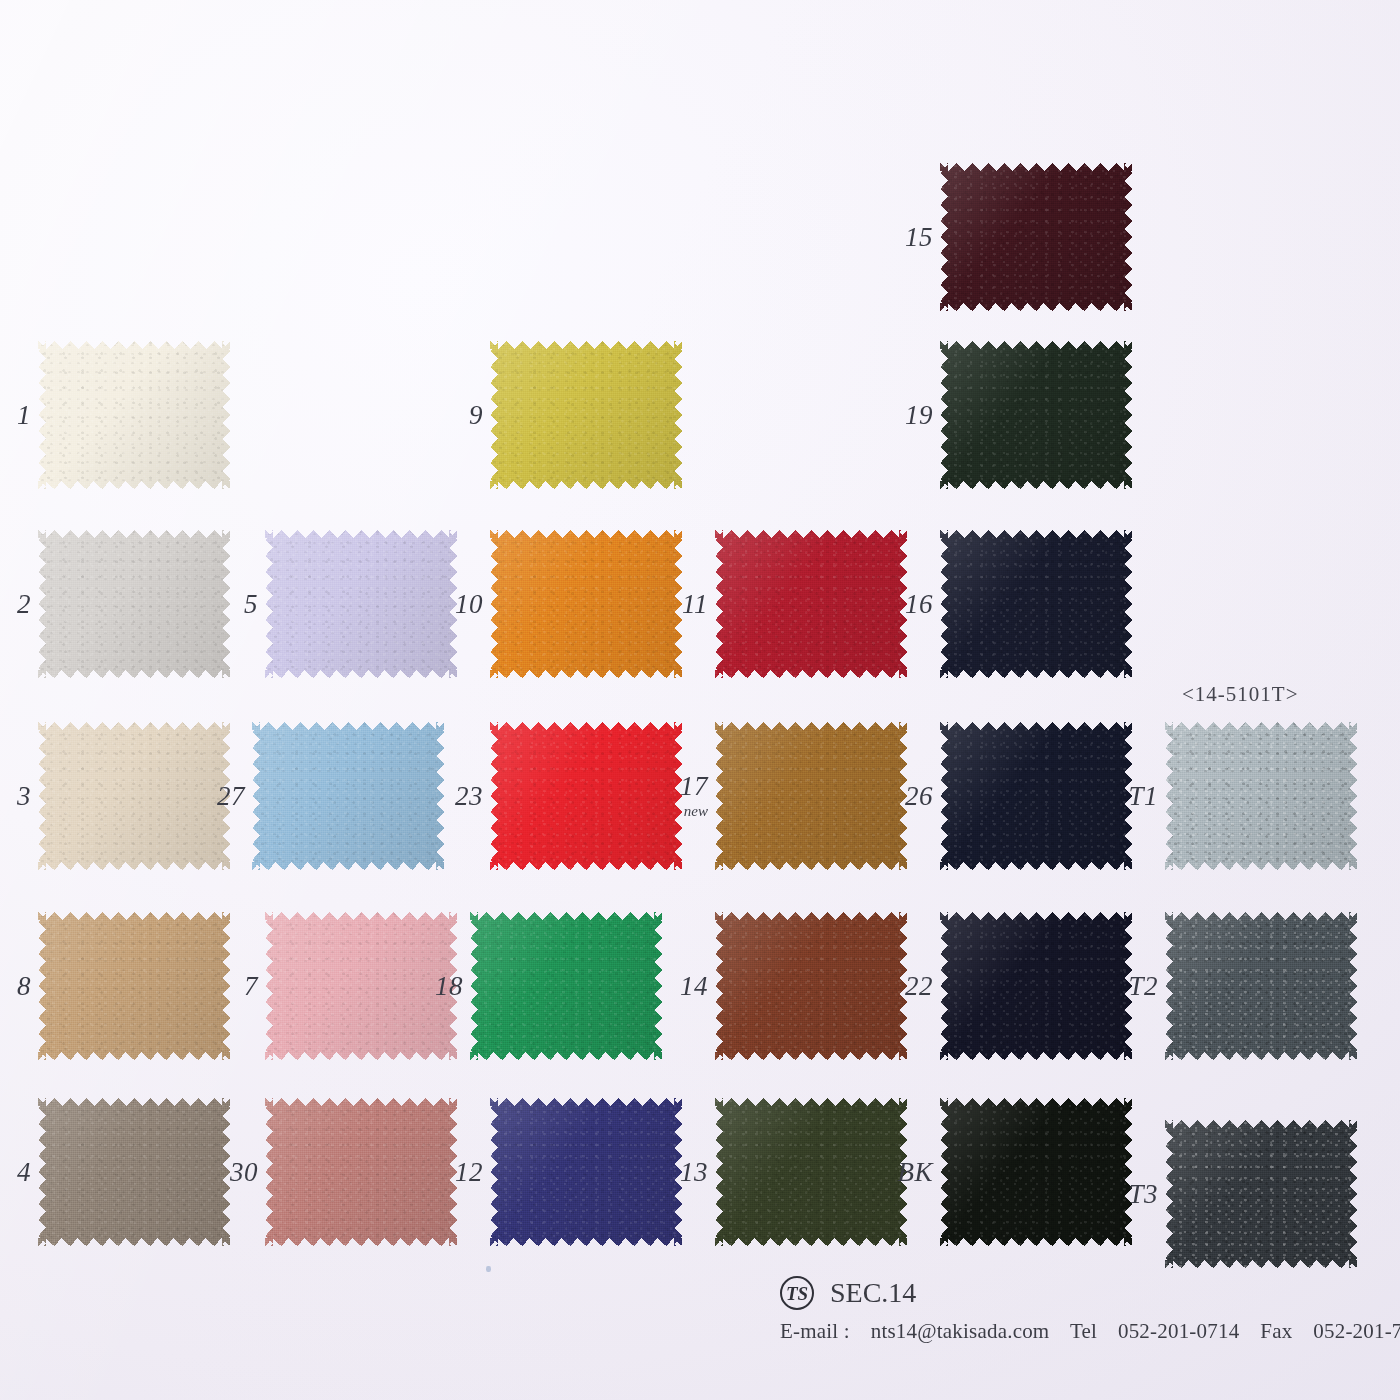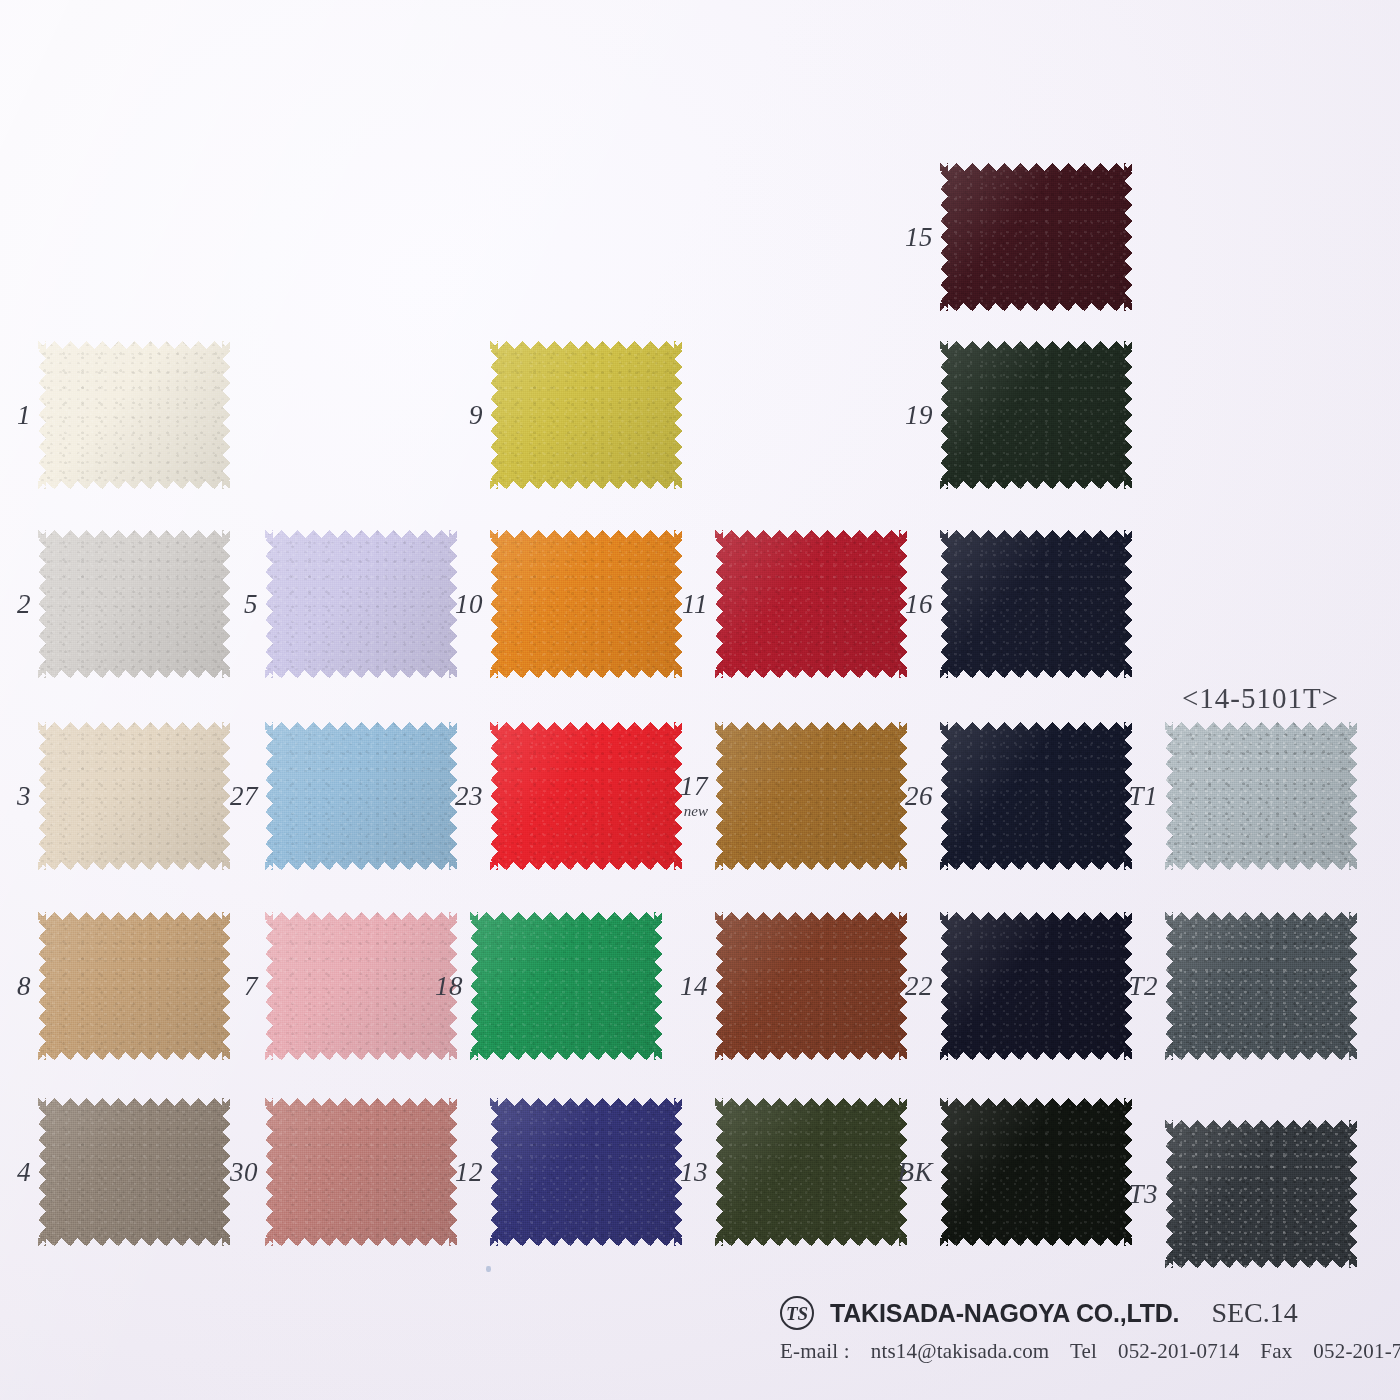--- a/index.html
+++ b/index.html
@@ -94,33 +94,33 @@
     background:linear-gradient(130deg, rgba(255,255,255,.14) 0%, rgba(255,255,255,0) 40%, rgba(0,0,0,.10) 100%);
   }
   
   .chip.heather .tex2{opacity:.55;}
   .chip.heather .tex{opacity:.42;}
 
   
   .group-code{
     position:absolute;
     font-family:"Liberation Serif", serif;
-    font-size:29px;
+    font-size:21px;
     color:#44454e;
     letter-spacing:1px;
     white-space:nowrap;
   }
 
   
   #footer{
     position:absolute;
     left:780px;top:1276px;width:600px;
     color:#33343c;
   }
-  .foot-row1{display:flex;align-items:center;gap:16px;margin-top:20px;}
+  .foot-row1{display:flex;align-items:center;gap:0;}
   .logo-mark{
     width:30px;height:30px;border-radius:50%;
     border:2px solid #2f3038;
     display:flex;align-items:center;justify-content:center;
     font-family:"Liberation Serif", serif;
     font-weight:bold;font-style:italic;font-size:19px;
     color:#2f3038;line-height:1;
     flex:0 0 auto;
   }
   .company{
@@ -234,21 +234,21 @@
       </div>
       <div class="swatch-cell" style="left: 38px; top: 722px; width: 192px; height: 148px;">
         <div class="sw-label">3</div>
         <div class="chip">
           <div class="fill" style="background: rgb(227, 214, 194);"></div>
           <div class="tex"></div>
           <div class="tex2"></div>
           <div class="shade"></div>
         </div>
       </div>
-      <div class="swatch-cell" style="left: 265px; top: 722px; width: 192px; height: 148px;">
+      <div class="swatch-cell" style="left: 252px; top: 722px; width: 192px; height: 148px;">
         <div class="sw-label">27</div>
         <div class="chip">
           <div class="fill" style="background: rgb(148, 188, 218);"></div>
           <div class="tex"></div>
           <div class="tex2"></div>
           <div class="shade"></div>
         </div>
       </div>
       <div class="swatch-cell" style="left: 490px; top: 722px; width: 192px; height: 148px;">
         <div class="sw-label">23</div>
@@ -394,21 +394,20 @@
           <div class="shade"></div>
         </div>
       </div>
     </div>
 
   <div class="speck" style="left:486px;top:1266px;"></div>
 
   <div id="footer">
     <div class="foot-row1">
       <div class="logo-mark">TS</div>
-      <div class="company">TAKISADA-NAGOYA CO.,LTD.</div>
       <div class="sec">SEC.14</div>
     </div>
     <div class="foot-row2">
       <span>E-mail :</span>
       <span class="gap"></span>
       <span>nts14@takisada.com</span>
       <span class="gap"></span>
       <span>Tel</span>
       <span class="gap"></span>
       <span>052-201-0714</span>

